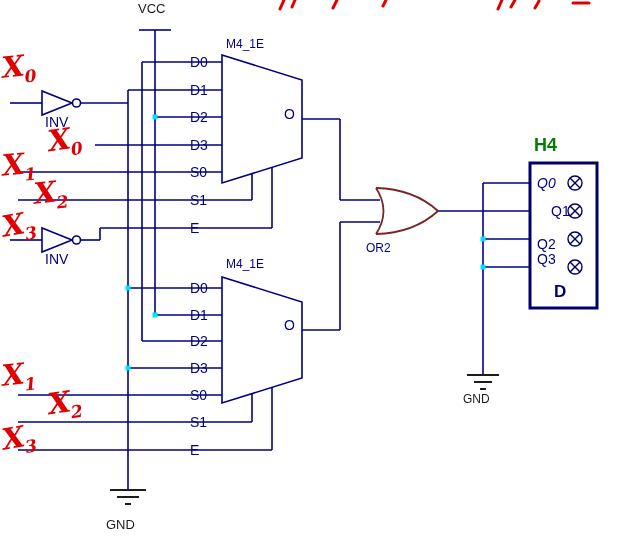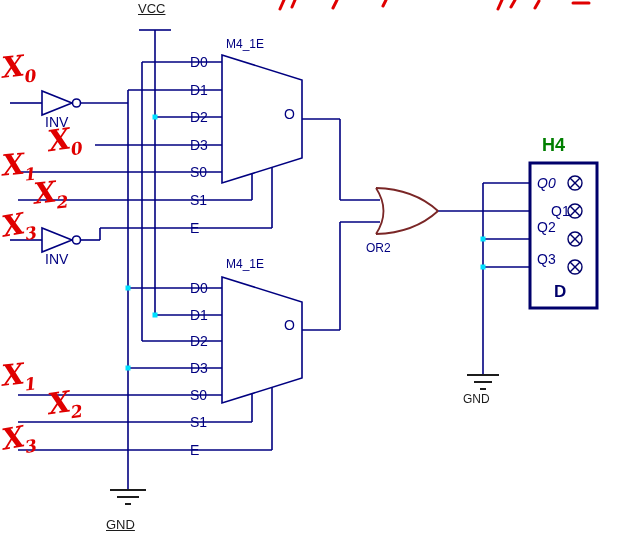--- a/index.html
+++ b/index.html
@@ -13,26 +13,26 @@
   #schem{position:absolute;left:0;top:0;}
   .label{
     position:absolute;
     font-family:"Liberation Sans",sans-serif;
     font-size:14px;
     color:#000080;
     white-space:nowrap;
     line-height:1;
   }
   .label.mid{font-size:12px;}
-  .label.big{font-size:13px;text-decoration:underline;}
+  .label.big{font-size:13px;}
   .label.dark{color:#1c1c1c;}
   .h4-title{
     position:absolute;
     font-size:18px;font-weight:bold;color:#007f00;
-    font-family:"Liberation Sans",sans-serif;line-height:1;margin-left:8px;
+    font-family:"Liberation Sans",sans-serif;line-height:1;
   }
   .d-label{
     position:absolute;
     font-size:17px;font-weight:bold;color:#00006b;
     font-family:"Liberation Sans",sans-serif;line-height:1;
   }
   .xnote{
     position:absolute;
     color:#e00000;
     font-family:"DejaVu Serif",serif;
@@ -205,21 +205,21 @@
   <span class="label" style="left:190px;top:443px;">E</span>
   <span class="label" style="left:284px;top:318px;">O</span>
 
   <span class="label" style="left:45px;top:115px;">INV</span>
   <span class="label" style="left:45px;top:252px;">INV</span>
   <span class="label mid" style="left:366px;top:242px;">OR2</span>
 
   <span class="h4-title" style="left:534px;top:136px;">H4</span>
   <span class="label" style="left:537px;top:176px;font-style:italic;">Q0</span>
   <span class="label" style="left:551px;top:204px;">Q1</span>
-  <span class="label" style="left:537px;top:220px;">Q2</span>
+  <span class="label" style="left:537px;top:237px;">Q2</span>
   <span class="label" style="left:537px;top:252px;">Q3</span>
   <span class="d-label" style="left:554px;top:283px;">D</span>
 
   <div class="xnote" style="left:2px;top:52px;transform:rotate(-6deg);"><span class="xbase">X</span><span class="xsub">0</span></div>
   <div class="xnote" style="left:48px;top:125px;transform:rotate(-8deg);"><span class="xbase">X</span><span class="xsub">0</span></div>
   <div class="xnote" style="left:2px;top:150px;transform:rotate(-5deg);"><span class="xbase">X</span><span class="xsub">1</span></div>
   <div class="xnote" style="left:34px;top:178px;transform:rotate(-6deg);"><span class="xbase">X</span><span class="xsub">2</span></div>
   <div class="xnote" style="left:2px;top:210px;transform:rotate(-10deg);"><span class="xbase">X</span><span class="xsub">3</span></div>
   <div class="xnote" style="left:2px;top:360px;transform:rotate(-6deg);"><span class="xbase">X</span><span class="xsub">1</span></div>
   <div class="xnote" style="left:48px;top:388px;transform:rotate(-8deg);"><span class="xbase">X</span><span class="xsub">2</span></div>

